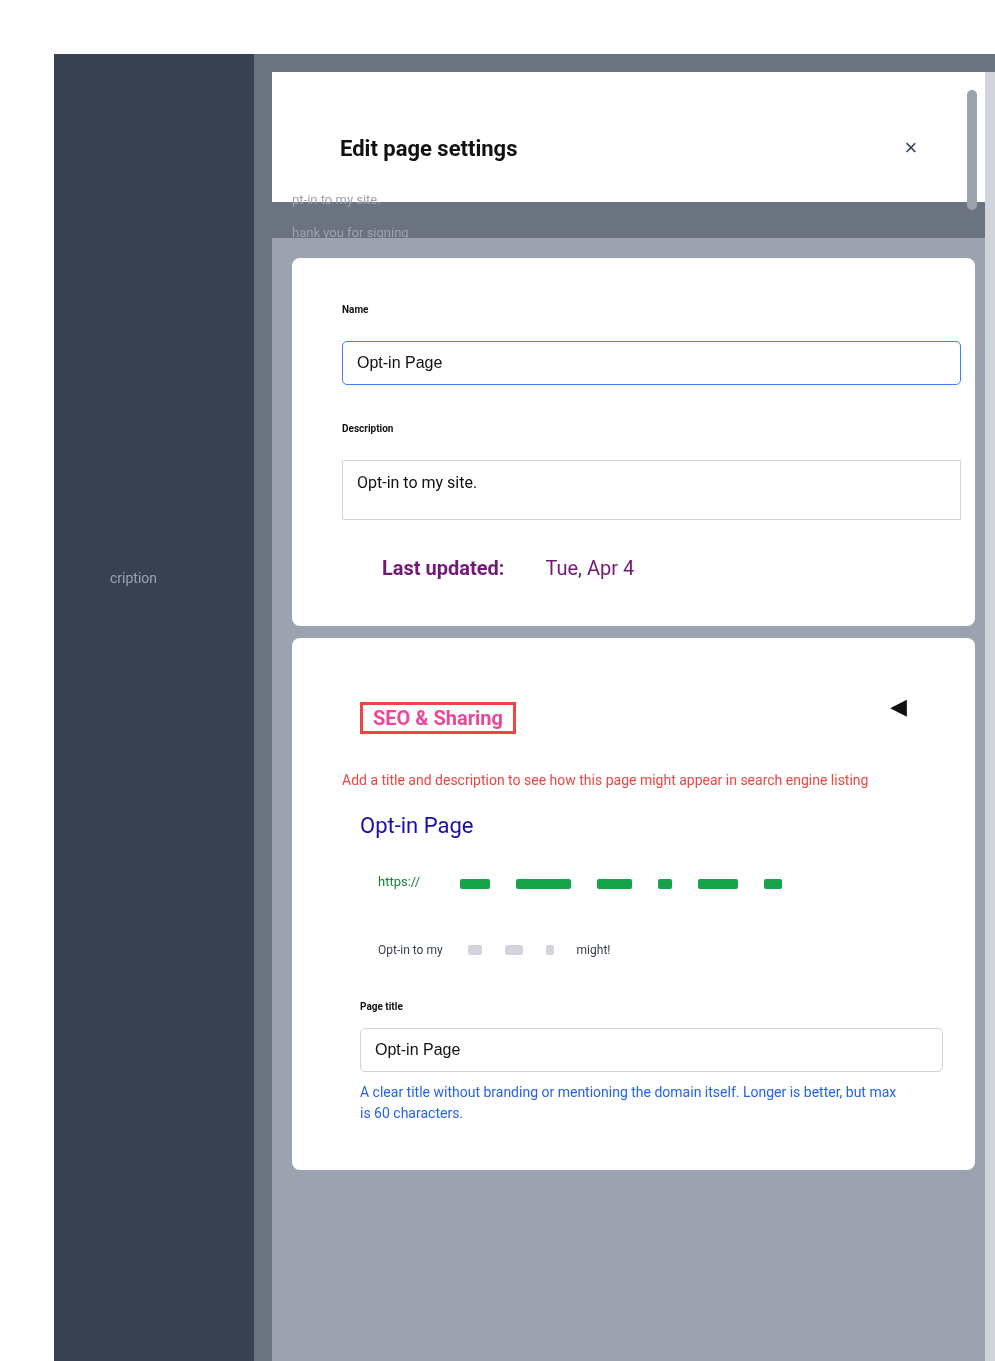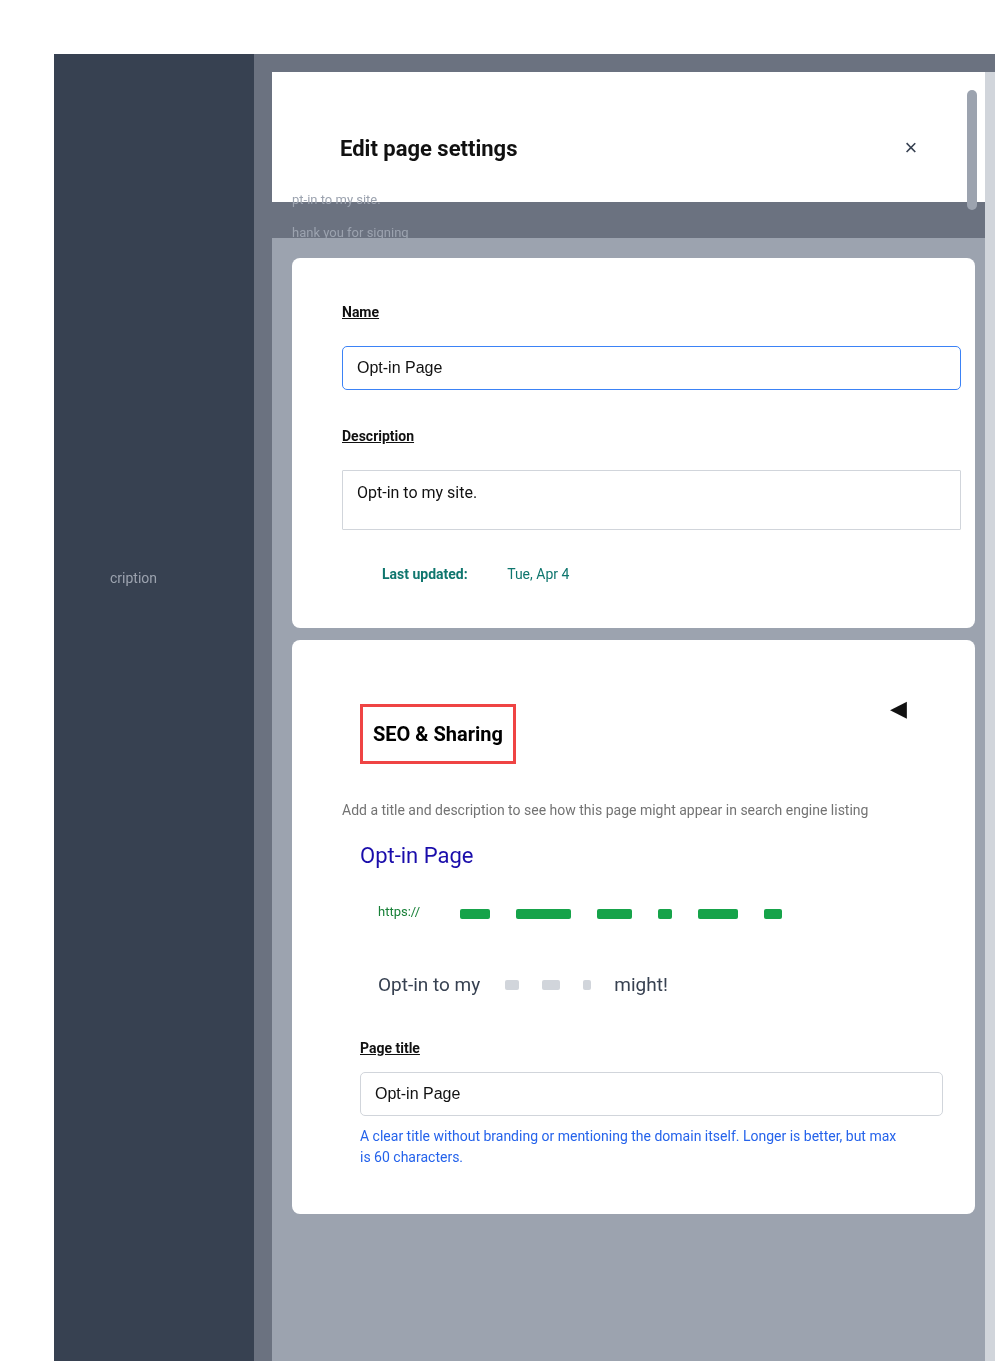--- a/index.html
+++ b/index.html
@@ -129,25 +129,24 @@
 
     
     .settings-panel {
       background: white;
       border-radius: 8px;
       margin: 20px 20px 0 20px;
       padding: 28px 32px 28px 32px;
     }
 
     .field-label {
-      font-size: 14px;
+      font-size: 10px;
       font-weight: 700;
       color: #111;
       margin-bottom: 8px;
-      text-decoration: underline;
     }
 
     .field-input {
       width: 100%;
       border: 1.5px solid #3b82f6;
       border-radius: 5px;
       padding: 12px 14px;
       font-size: 16px;
       color: #111;
       outline: none;
@@ -166,22 +165,22 @@
       padding: 12px 14px;
       font-size: 16px;
       color: #111;
       outline: none;
       resize: none;
       font-family: inherit;
       height: 60px;
     }
 
     .last-updated {
-      font-size: 14px;
-      color: #0f766e;
+      font-size: 20px;
+      color: #701a75;
       margin-top: 14px;
       padding-left: 22px;
     }
 
     .last-updated strong {
       font-weight: 700;
     }
 
     
     .seo-panel {
@@ -195,35 +194,35 @@
     .seo-panel-header {
       display: flex;
       justify-content: space-between;
       align-items: flex-start;
       margin-bottom: 14px;
     }
 
     .seo-title {
       font-size: 20px;
       font-weight: 700;
-      color: #000000;
+      color: #ec4899;
       border: 3px solid #ef4444;
-      padding: 15px 10px;
+      padding: 1px 10px;
       display: inline-block;
     }
 
     .cursor-icon {
       font-size: 22px;
       color: #111;
       margin-top: 10px;
     }
 
     .seo-description {
       font-size: 14px;
-      color: #737373;
+      color: #ef4444;
       line-height: 1.5;
       margin-bottom: 22px;
     }
 
     
     .search-preview {
       margin-bottom: 26px;
     }
 
     .preview-page-title {
@@ -243,21 +242,21 @@
     }
 
     .url-block {
       display: inline-block;
       background: #16a34a;
       height: 10px;
       border-radius: 2px;
     }
 
     .preview-snippet {
-      font-size: 19px;
+      font-size: 12px;
       color: #374151;
       display: flex;
       align-items: center;
       gap: 1px;
     }
 
     .snippet-block {
       display: inline-block;
       background: #d1d5db;
       height: 10px;

